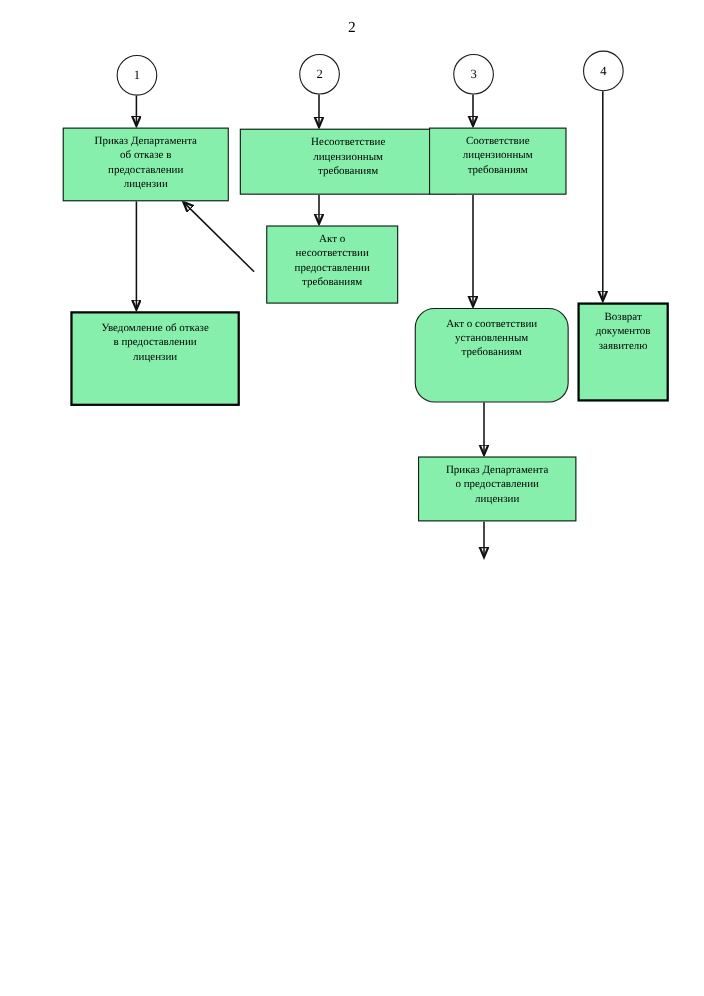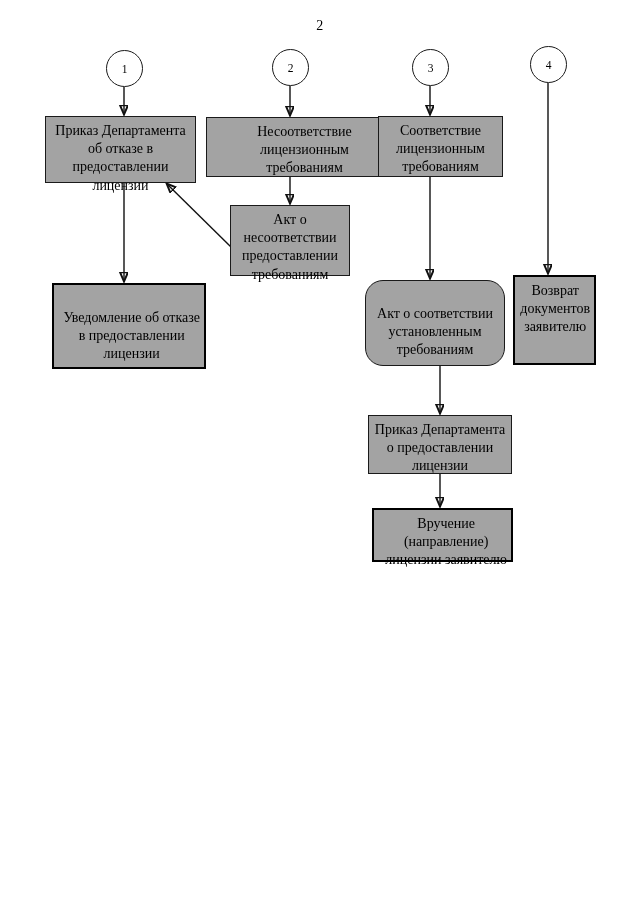--- a/index.html
+++ b/index.html
@@ -27,43 +27,43 @@
     left: 0;
     top: 18px;
     width: 640px;
     text-align: center;
     font-size: 14px;
     letter-spacing: 0.5px;
   }
   .node {
     position: absolute;
     box-sizing: border-box;
-    background: #a3a3a3;
+    background: #86efac;
     display: flex;
     align-items: flex-start;
     justify-content: center;
     text-align: center;
     line-height: 1.30;
-    font-size: 14px;
+    font-size: 10px;
     z-index: 3;
+    margin-left: 12px;
   }
   .node .node-text {
     display: block;
     white-space: pre-line;
     padding: 0 4px;
   }
   .node.thin {
     border: 1px solid #1a1a1a;
   }
   .node.thick {
     border: 2px solid #000000;
-    justify-content: flex-end;
   }
   .node.pad-sm .node-text { padding-top: 5px; }
-  .node.pad-md .node-text { padding-top: 24px; }
+  .node.pad-md .node-text { padding-top: 7px; }
 
   .circle {
     position: absolute;
     box-sizing: border-box;
     border: 1px solid #1a1a1a;
     border-radius: 50%;
     background: #ffffff;
     display: flex;
     align-items: center;
     justify-content: center;
@@ -176,19 +176,14 @@
 документов
 заявителю</span>
   </div>
 
   <div class="node thin pad-sm" style="left:368px; top:415px; width:144px; height:59px;">
     <span class="node-text">Приказ Департамента
 о предоставлении
 лицензии</span>
   </div>
 
-  <div class="node thick pad-sm" style="left:372px; top:508px; width:141px; height:54px;">
-    <span class="node-text">Вручение
-(направление)
-лицензии заявителю</span>
-  </div>
 
 </div>
 
 </body></html>

